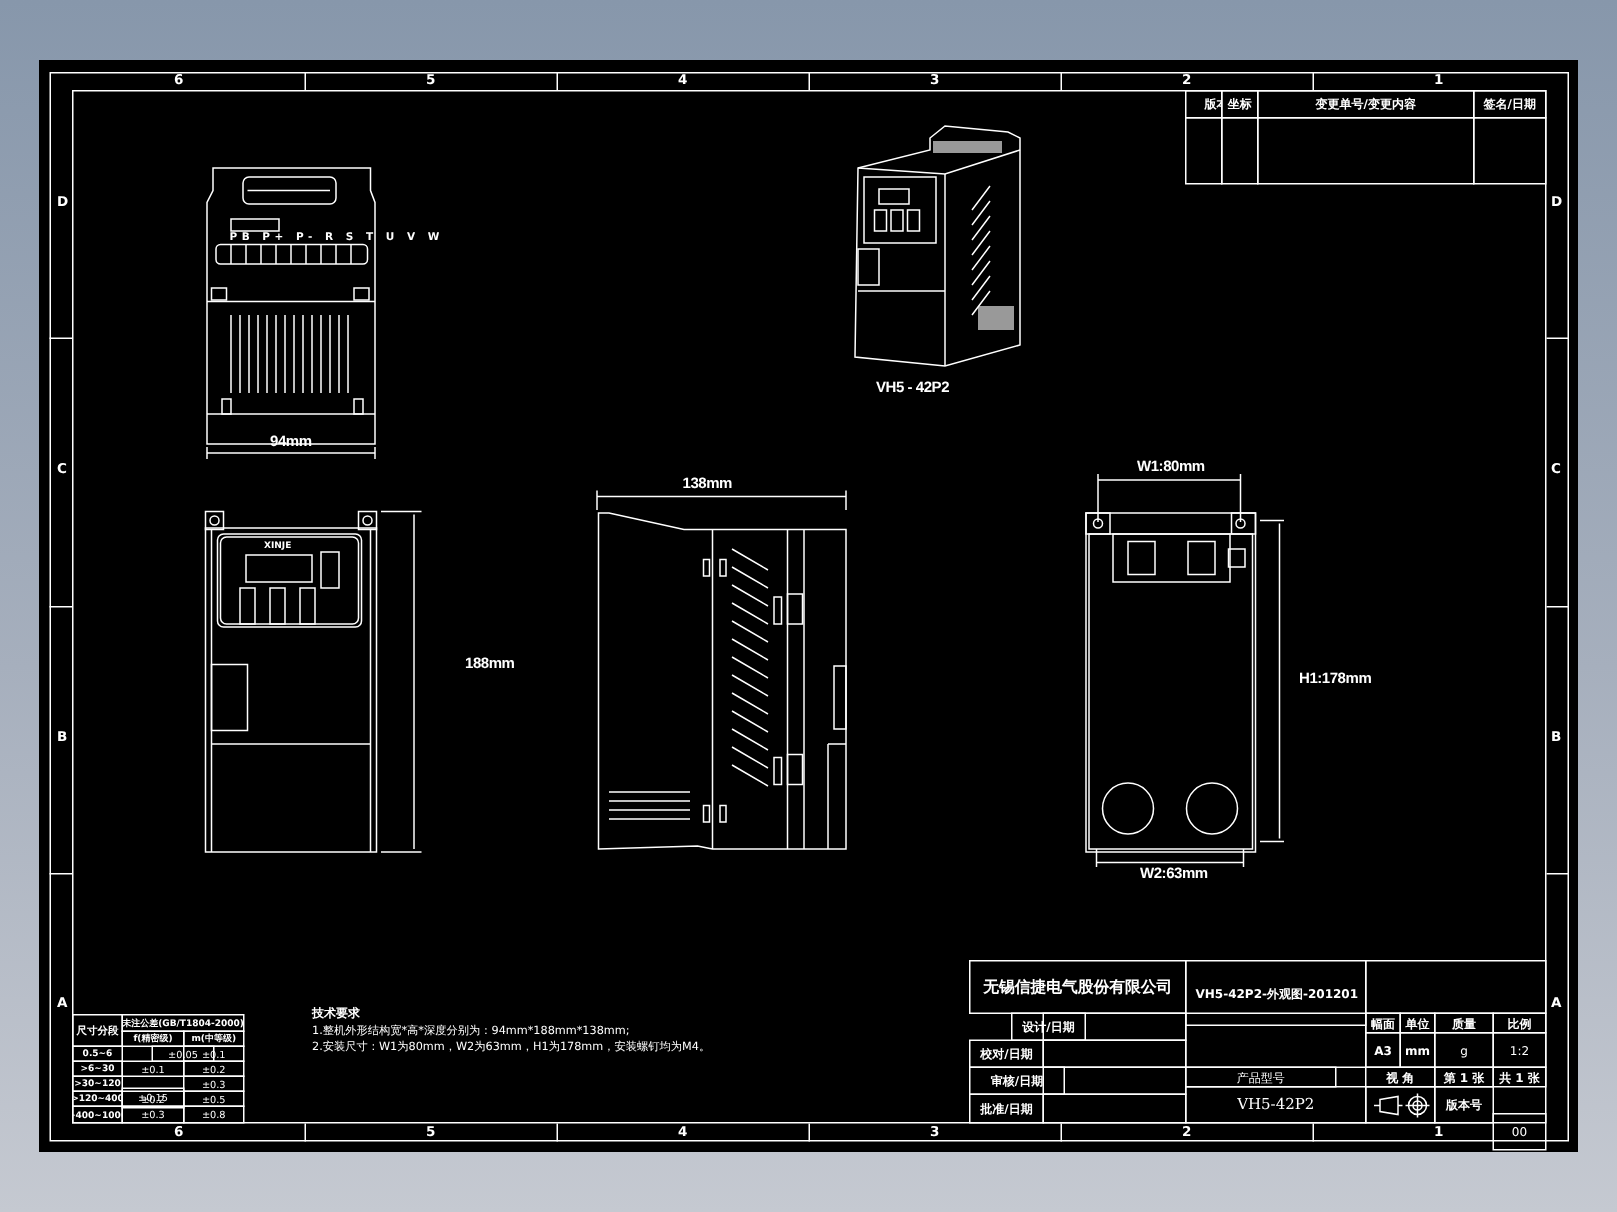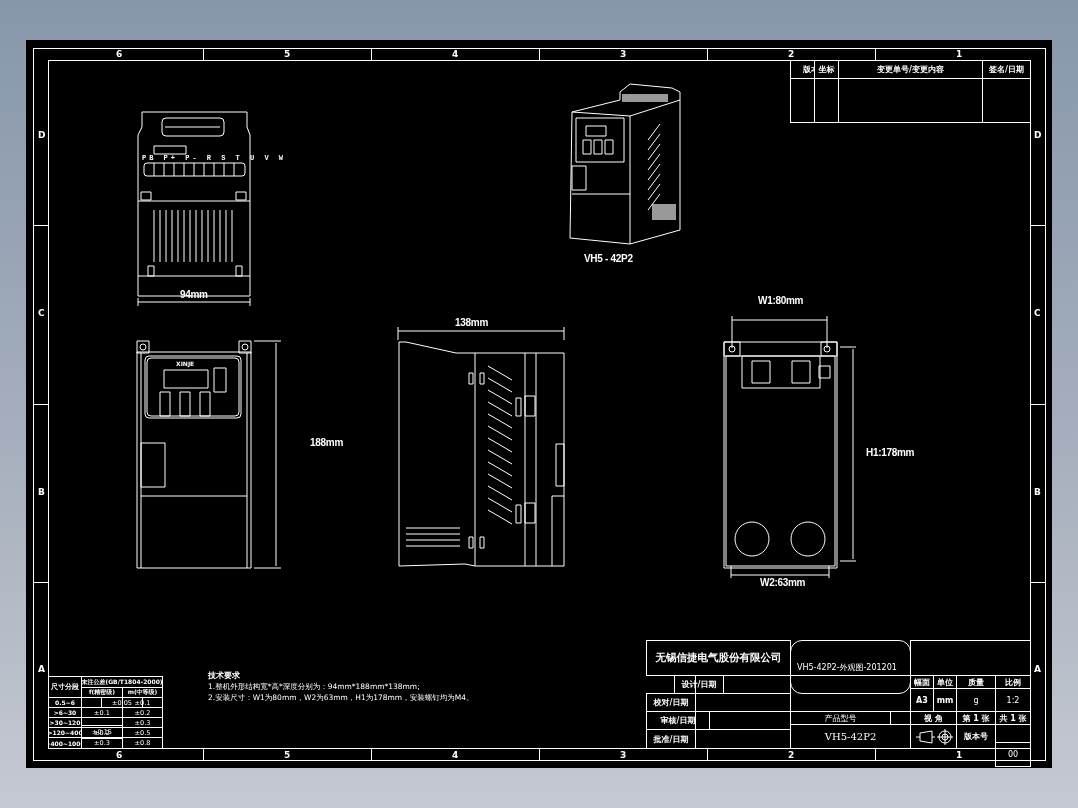--- a/index.html
+++ b/index.html
@@ -103,21 +103,21 @@
       <line x1="138" y1="201" x2="250" y2="201"></line>
       <line x1="138" y1="276" x2="250" y2="276"></line>
       <path d="M154 210 L154 262 M160 210 L160 262 M166 210 L166 262 M172 210 L172 262 M178 210 L178 262 M184 210 L184 262 M190 210 L190 262 M196 210 L196 262 M202 210 L202 262 M208 210 L208 262 M214 210 L214 262 M220 210 L220 262 M226 210 L226 262 M232 210 L232 262"></path>
       <rect x="148" y="266" width="6" height="10"></rect>
         <rect x="236" y="266" width="6" height="10"></rect>
       <line x1="138" y1="302" x2="250" y2="302"></line>
       <line x1="138" y1="298" x2="138" y2="306"></line>
         <line x1="250" y1="298" x2="250" y2="306"></line>
     </g>
   </svg>
-  <span class="t" style="left:142px;top:155px;font-size:7px;font-weight:bold;letter-spacing:3px;font-family:Liberation Mono, monospace;">PB P+ P- R S T U V W</span>
+  <span class="t" style="left:153px;top:155px;font-size:7px;font-weight:bold;letter-spacing:3px;">PB P+ P- R S T U V W</span>
   <span class="t dim" style="left:180px;top:290px;">94mm</span>
 </div>
 
 <div>
   <svg width="1078" height="808" style="left:0;top:0;">
     <g fill="none" stroke="#fff" stroke-width="1">
       <path d="M572 112 L620 100 L620 92 L630 84 L672 88 L680 92 L680 230 L630 244 L570 238 Z"></path>
       <path d="M572 112 L630 116 L680 100"></path>
       <line x1="630" y1="116" x2="630" y2="244"></line>
       <rect x="576" y="118" width="48" height="44"></rect>
@@ -212,21 +212,21 @@
       <circle cx="752" cy="539" r="17"></circle>
         <circle cx="808" cy="539" r="17"></circle>
       <line x1="840" y1="347" x2="856" y2="347"></line>
         <line x1="840" y1="561" x2="856" y2="561"></line>
       <line x1="853" y1="349" x2="853" y2="559"></line>
       <line x1="731" y1="575" x2="829" y2="575"></line>
       <line x1="731" y1="566" x2="731" y2="578"></line>
         <line x1="829" y1="566" x2="829" y2="578"></line>
     </g>
   </svg>
-  <span class="t dim" style="left:758px;top:296px;">W1:80mm</span>
+  <span class="t dim" style="left:758px;top:307px;">W1:80mm</span>
   <span class="t dim" style="left:866px;top:448px;">H1:178mm</span>
   <span class="t dim" style="left:760px;top:578px;">W2:63mm</span>
 </div>
 
 <div>
   <span class="t" style="left:208px;top:672px;font-size:8px;font-weight:bold;">技术要求</span>
   <span class="t" style="left:208px;top:683px;font-size:7.5px;">1.整机外形结构宽*高*深度分别为：94mm*188mm*138mm;</span>
   <span class="t" style="left:208px;top:694px;font-size:7.5px;">2.安装尺寸：W1为80mm，W2为63mm，H1为178mm，安装螺钉均为M4。</span>
 </div>
 
@@ -252,21 +252,21 @@
   <div class="cell" style="left:81px;top:727px;width:42px;height:11px;font-size:6.5px;font-weight:normal;">±0.2</div>
   <div class="cell" style="left:122px;top:727px;width:41px;height:11px;font-size:6.5px;font-weight:normal;">±0.5</div>
 
   <div class="cell" style="left:48px;top:737px;width:34px;height:12px;font-size:6px;">&gt;400~1000</div>
   <div class="cell" style="left:81px;top:737px;width:42px;height:12px;font-size:6.5px;font-weight:normal;">±0.3</div>
   <div class="cell" style="left:122px;top:737px;width:41px;height:12px;font-size:6.5px;font-weight:normal;">±0.8</div>
 </div>
 
 <div>
   <div class="cell" style="left:646px;top:640px;width:145px;height:36px;font-size:10.5px;">无锡信捷电气股份有限公司</div>
-  <div class="cell" style="left:790px;top:640px;width:121px;height:54px;font-size:8px;font-weight:normal;justify-content:flex-start;padding-left:6px;border-radius:12px;">VH5-42P2-外观图-201201</div>
+  <div class="cell" style="left:790px;top:640px;width:121px;height:44px;font-size:8px;font-weight:bold;justify-content:flex-start;padding-left:6px;">VH5-42P2-外观图-201201</div>
   <div class="cell" style="left:910px;top:640px;width:121px;height:36px;"></div>
 
   <div class="cell" style="left:674px;top:675px;width:50px;height:19px;">设计/日期</div>
   <div class="cell" style="left:695px;top:675px;width:96px;height:19px;"></div>
   <div class="cell" style="left:646px;top:693px;width:50px;height:19px;">校对/日期</div>
   <div class="cell" style="left:695px;top:693px;width:96px;height:19px;"></div>
   <div class="cell" style="left:646px;top:711px;width:64px;height:19px;">审核/日期</div>
   <div class="cell" style="left:695px;top:711px;width:96px;height:19px;"></div>
   <div class="cell" style="left:646px;top:729px;width:50px;height:20px;">批准/日期</div>
   <div class="cell" style="left:695px;top:729px;width:96px;height:20px;"></div>

